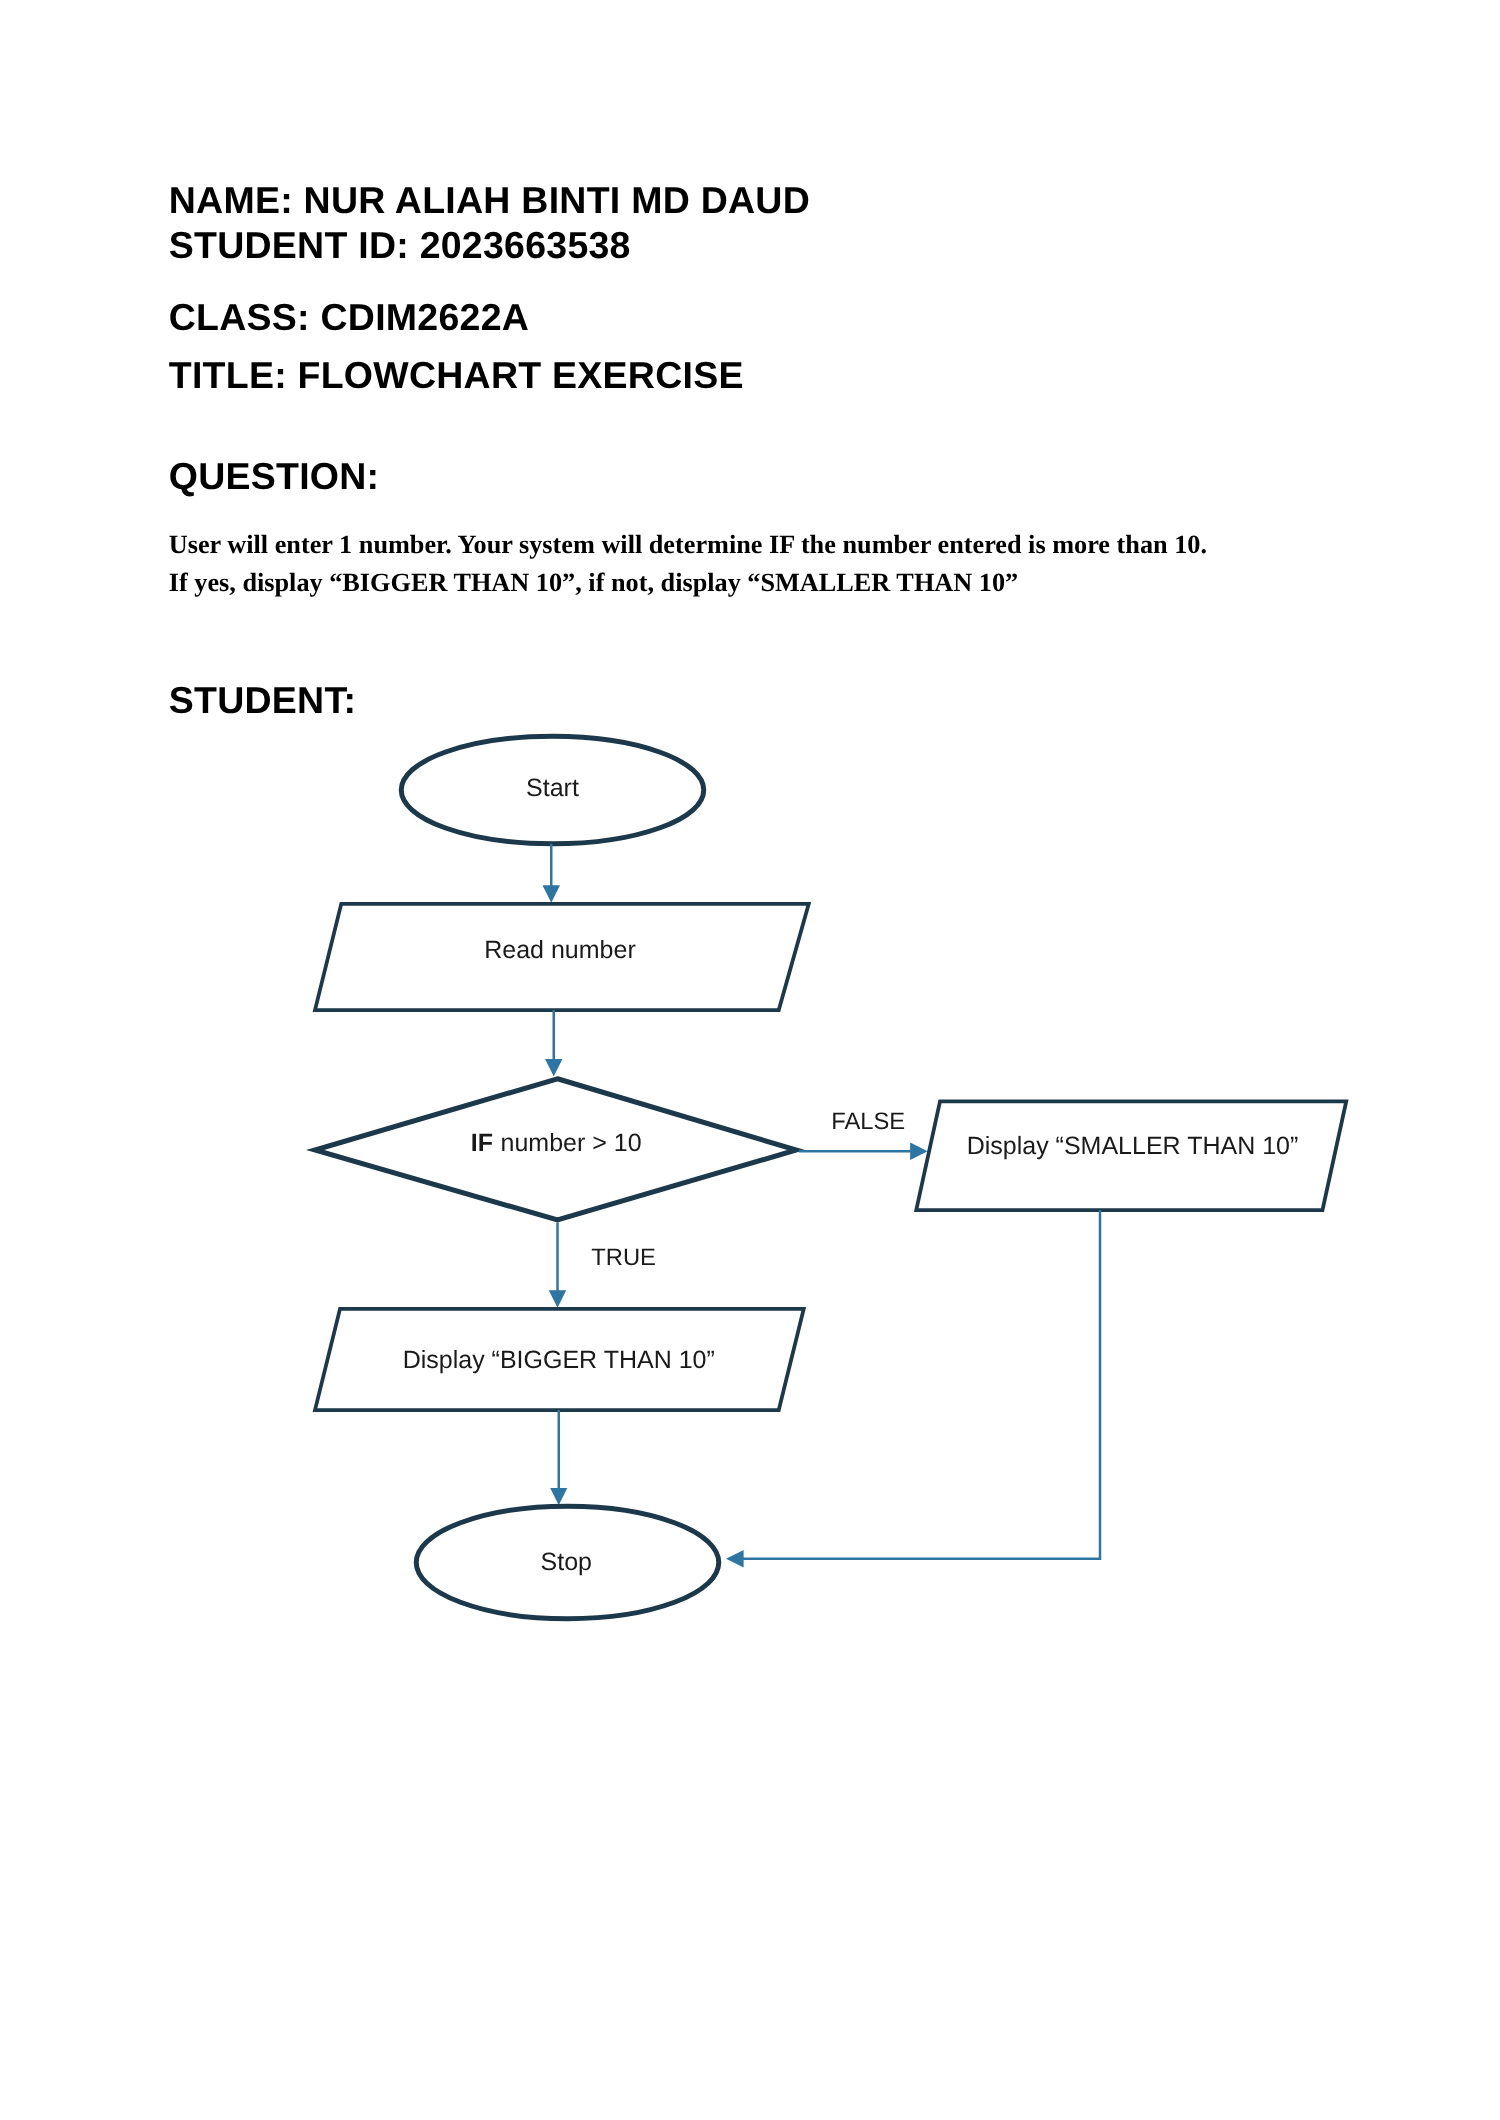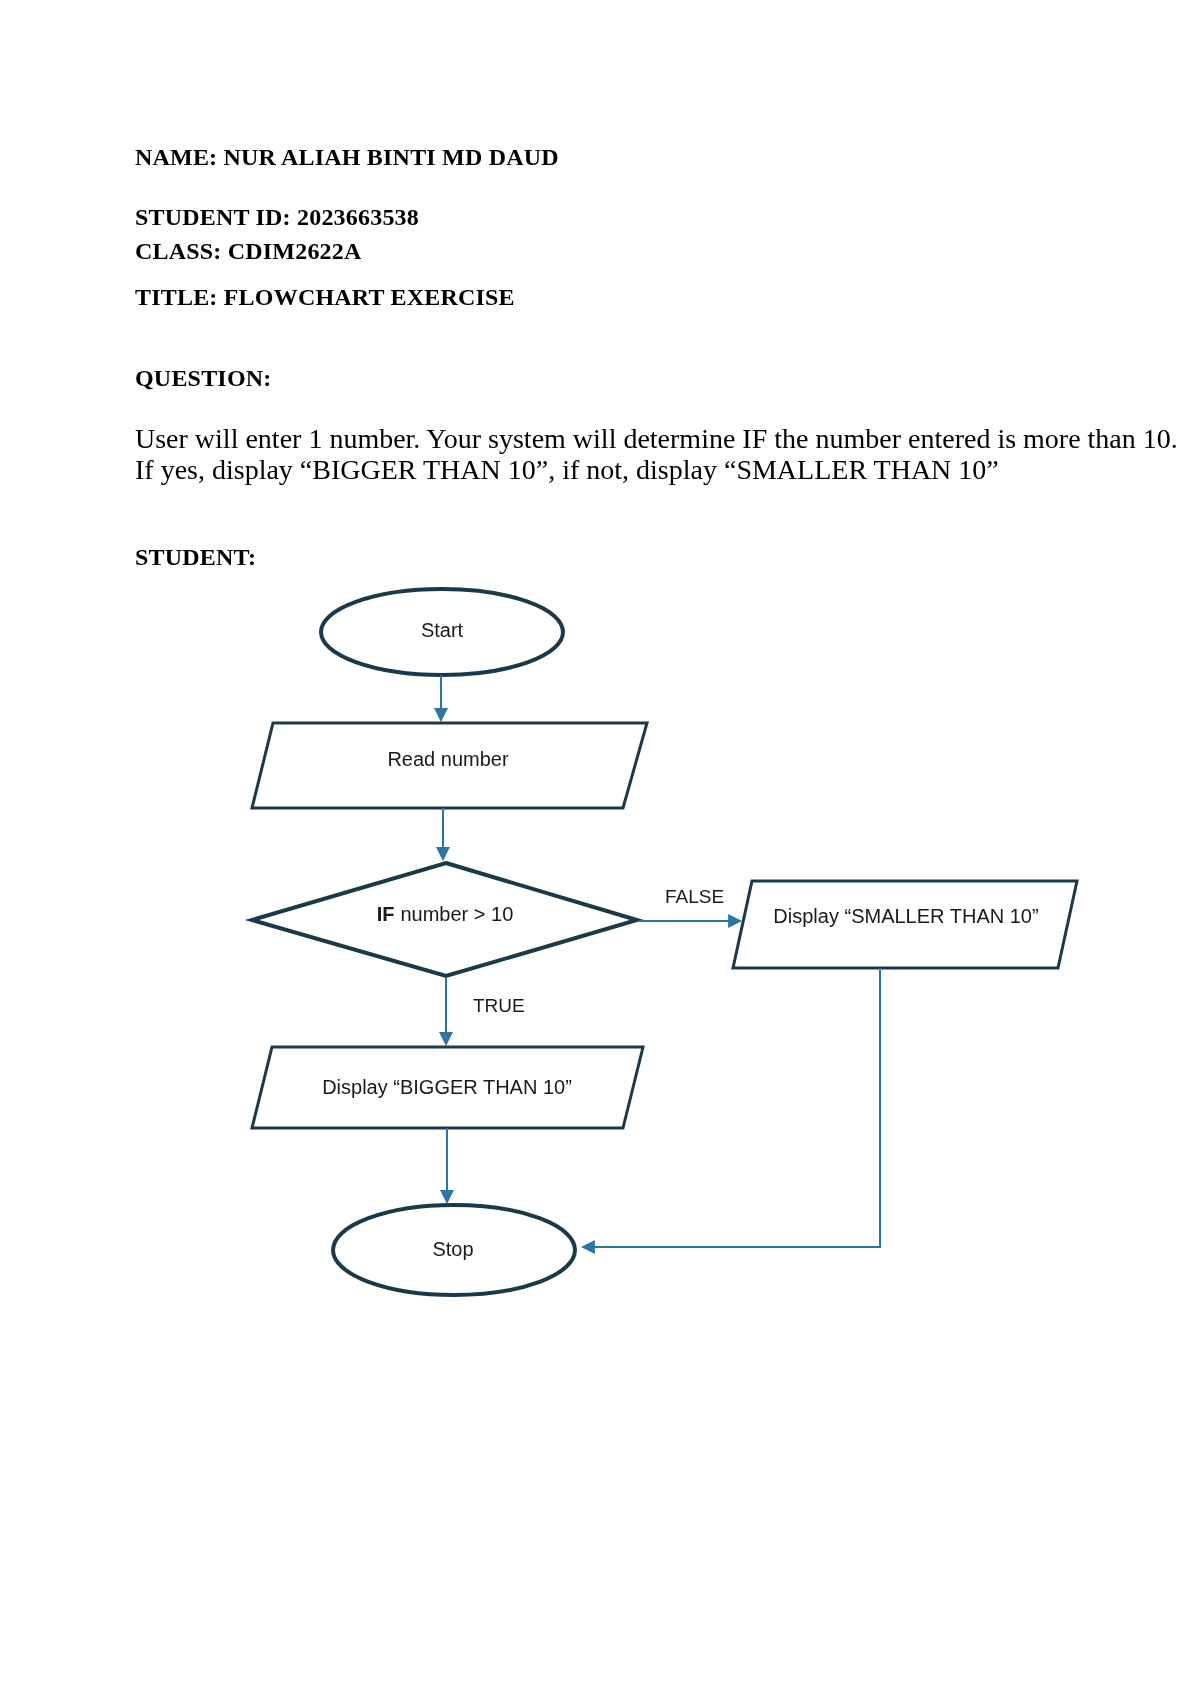--- a/index.html
+++ b/index.html
@@ -11,29 +11,29 @@
   body {
     width: 1200px; height: 1696px;
     background: #ffffff;
     position: relative;
     overflow: hidden;
     font-family: "Liberation Serif", serif;
     color: #000000;
   }
   .abs { position: absolute; left: 135px; white-space: nowrap; }
   .doc-heading {
-    font-family: Liberation Serif, serif;
+    font-family: Liberation Sans, sans-serif;
     font-weight: bold;
-    font-size: 24px;
+    font-size: 30px;
     letter-spacing: 0.2px;
   }
   .doc-body {
     font-family: "Liberation Serif", serif;
-    font-weight: normal;
-    font-size: 28px;
+    font-weight: bold;
+    font-size: 21px;
     text-align: center;
   }
   svg.flowchart { position: absolute; left: 0; top: 570px; }
   .shape {
     fill: #ffffff;
     stroke: var(--shape-stroke);
     stroke-width: 3;
     stroke-linejoin: miter;
   }
   .shape-thick { stroke-width: 4; }
@@ -51,21 +51,21 @@
   .edge-label {
     font-family: "Liberation Sans", sans-serif;
     font-size: 19px;
     fill: var(--label-text);
   }
 </style>
 </head>
 <body>
 
 <div class="abs doc-heading" style="top:144px">NAME: NUR ALIAH BINTI MD DAUD</div>
-<div class="abs doc-heading" style="top:204px">STUDENT ID: 2023663538</div>
+<div class="abs doc-heading" style="top:180px">STUDENT ID: 2023663538</div>
 <div class="abs doc-heading" style="top:238px">CLASS: CDIM2622A</div>
 <div class="abs doc-heading" style="top:284px">TITLE: FLOWCHART EXERCISE</div>
 
 <div class="abs doc-heading" style="top:365px">QUESTION:</div>
 <div class="abs doc-body" style="top:423px">User will enter 1 number. Your system will determine IF the number entered is more than 10.</div>
 <div class="abs doc-body" style="top:454px">If yes, display “BIGGER THAN 10”, if not, display “SMALLER THAN 10”</div>
 
 <div class="abs doc-heading" style="top:544px">STUDENT:</div>
 
 <svg class="flowchart" width="1200" height="760" viewBox="0 0 1200 760">

